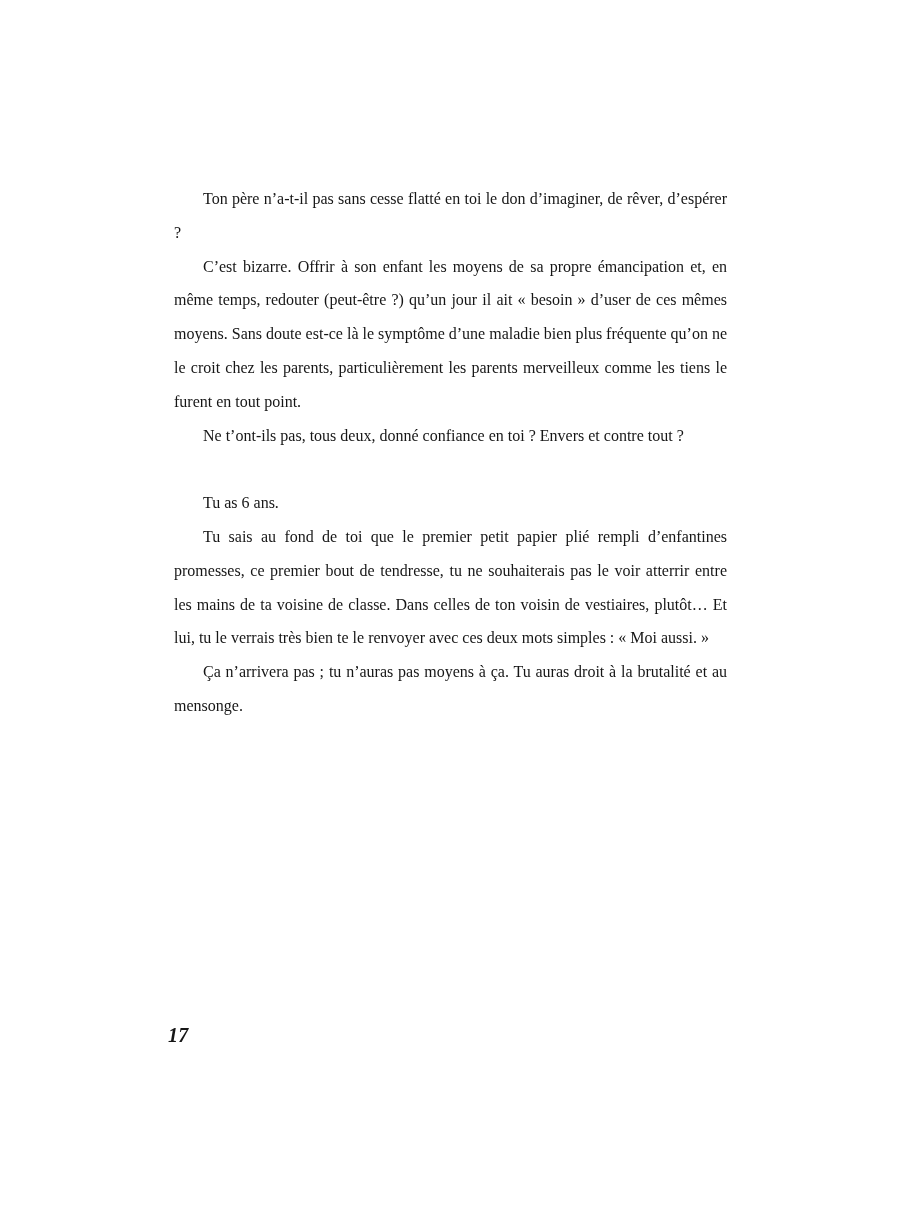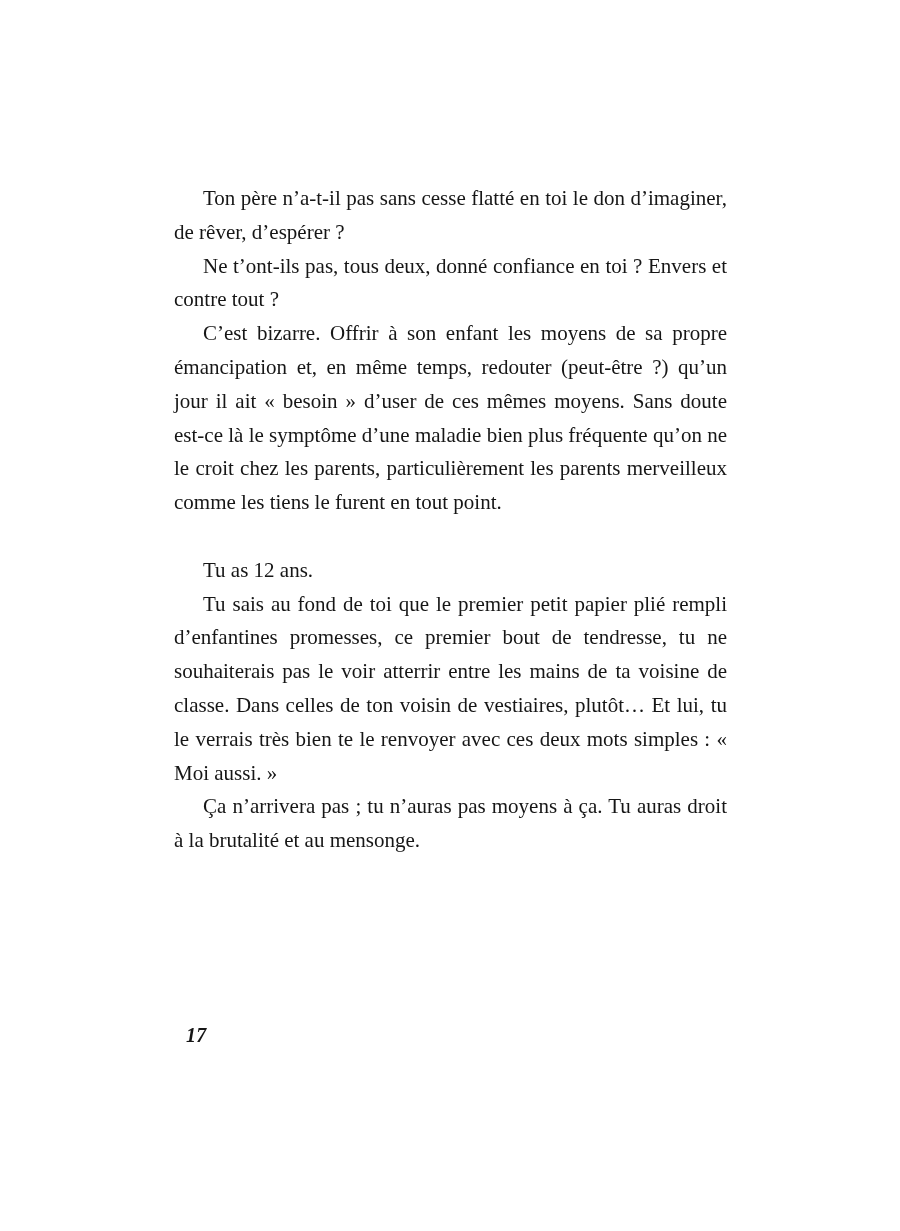--- a/index.html
+++ b/index.html
@@ -27,63 +27,63 @@
     position: absolute;
     left: 174px;
     top: 182px;
     width: 553px;
   }
 
   .para {
     margin: 0;
     text-align: justify;
     text-indent: 29px;
-    font-size: 21px;
+    font-size: 16px;
     line-height: 33.8px;
     color: #161616;
     -webkit-font-smoothing: antialiased;
     hyphens: none;
   }
 
   
   .para:last-child {
     text-align-last: left;
   }
 
   .section-gap {
     height: 33.8px;
   }
 
   .folio {
     position: absolute;
-    left: 186px;
+    left: 168px;
     top: 1024px;
     font-size: 20px;
     font-weight: bold;
     font-style: italic;
     color: #161616;
     letter-spacing: 0.3px;
   }
 </style>
 </head>
 <body>
 
 <div class="page">
 
   <div class="text-block">
 
     <p class="para">Ton père n’a-t-il pas sans cesse flatté en toi le don d’imaginer, de rêver, d’espérer ?</p>
 
+    <p class="para">C’est bizarre. Offrir à son enfant les moyens de sa propre émancipation et, en même temps, redouter (peut-être ?) qu’un jour il ait « besoin » d’user de ces mêmes moyens. Sans doute est-ce là le symptôme d’une maladie bien plus fréquente qu’on ne le croit chez les parents, particulièrement les parents merveilleux comme les tiens le furent en tout point.</p>
+
     <p class="para">Ne t’ont-ils pas, tous deux, donné confiance en toi ? Envers et contre tout ?</p>
-
-    <p class="para">C’est bizarre. Offrir à son enfant les moyens de sa propre émancipation et, en même temps, redouter (peut-être ?) qu’un jour il ait « besoin » d’user de ces mêmes moyens. Sans doute est-ce là le symptôme d’une maladie bien plus fréquente qu’on ne le croit chez les parents, particulièrement les parents merveilleux comme les tiens le furent en tout point.</p>
 
     <div class="section-gap"></div>
 
-    <p class="para">Tu as 12 ans.</p>
+    <p class="para">Tu as 6 ans.</p>
 
     <p class="para">Tu sais au fond de toi que le premier petit papier plié rempli d’enfantines promesses, ce premier bout de tendresse, tu ne souhaiterais pas le voir atterrir entre les mains de ta voisine de classe. Dans celles de ton voisin de vestiaires, plutôt… Et lui, tu le verrais très bien te le renvoyer avec ces deux mots simples : « Moi aussi. »</p>
 
     <p class="para">Ça n’arrivera pas ; tu n’auras pas moyens à ça. Tu auras droit à la brutalité et au mensonge.</p>
 
   </div>
 
   <div class="folio">17</div>
 
 </div>

